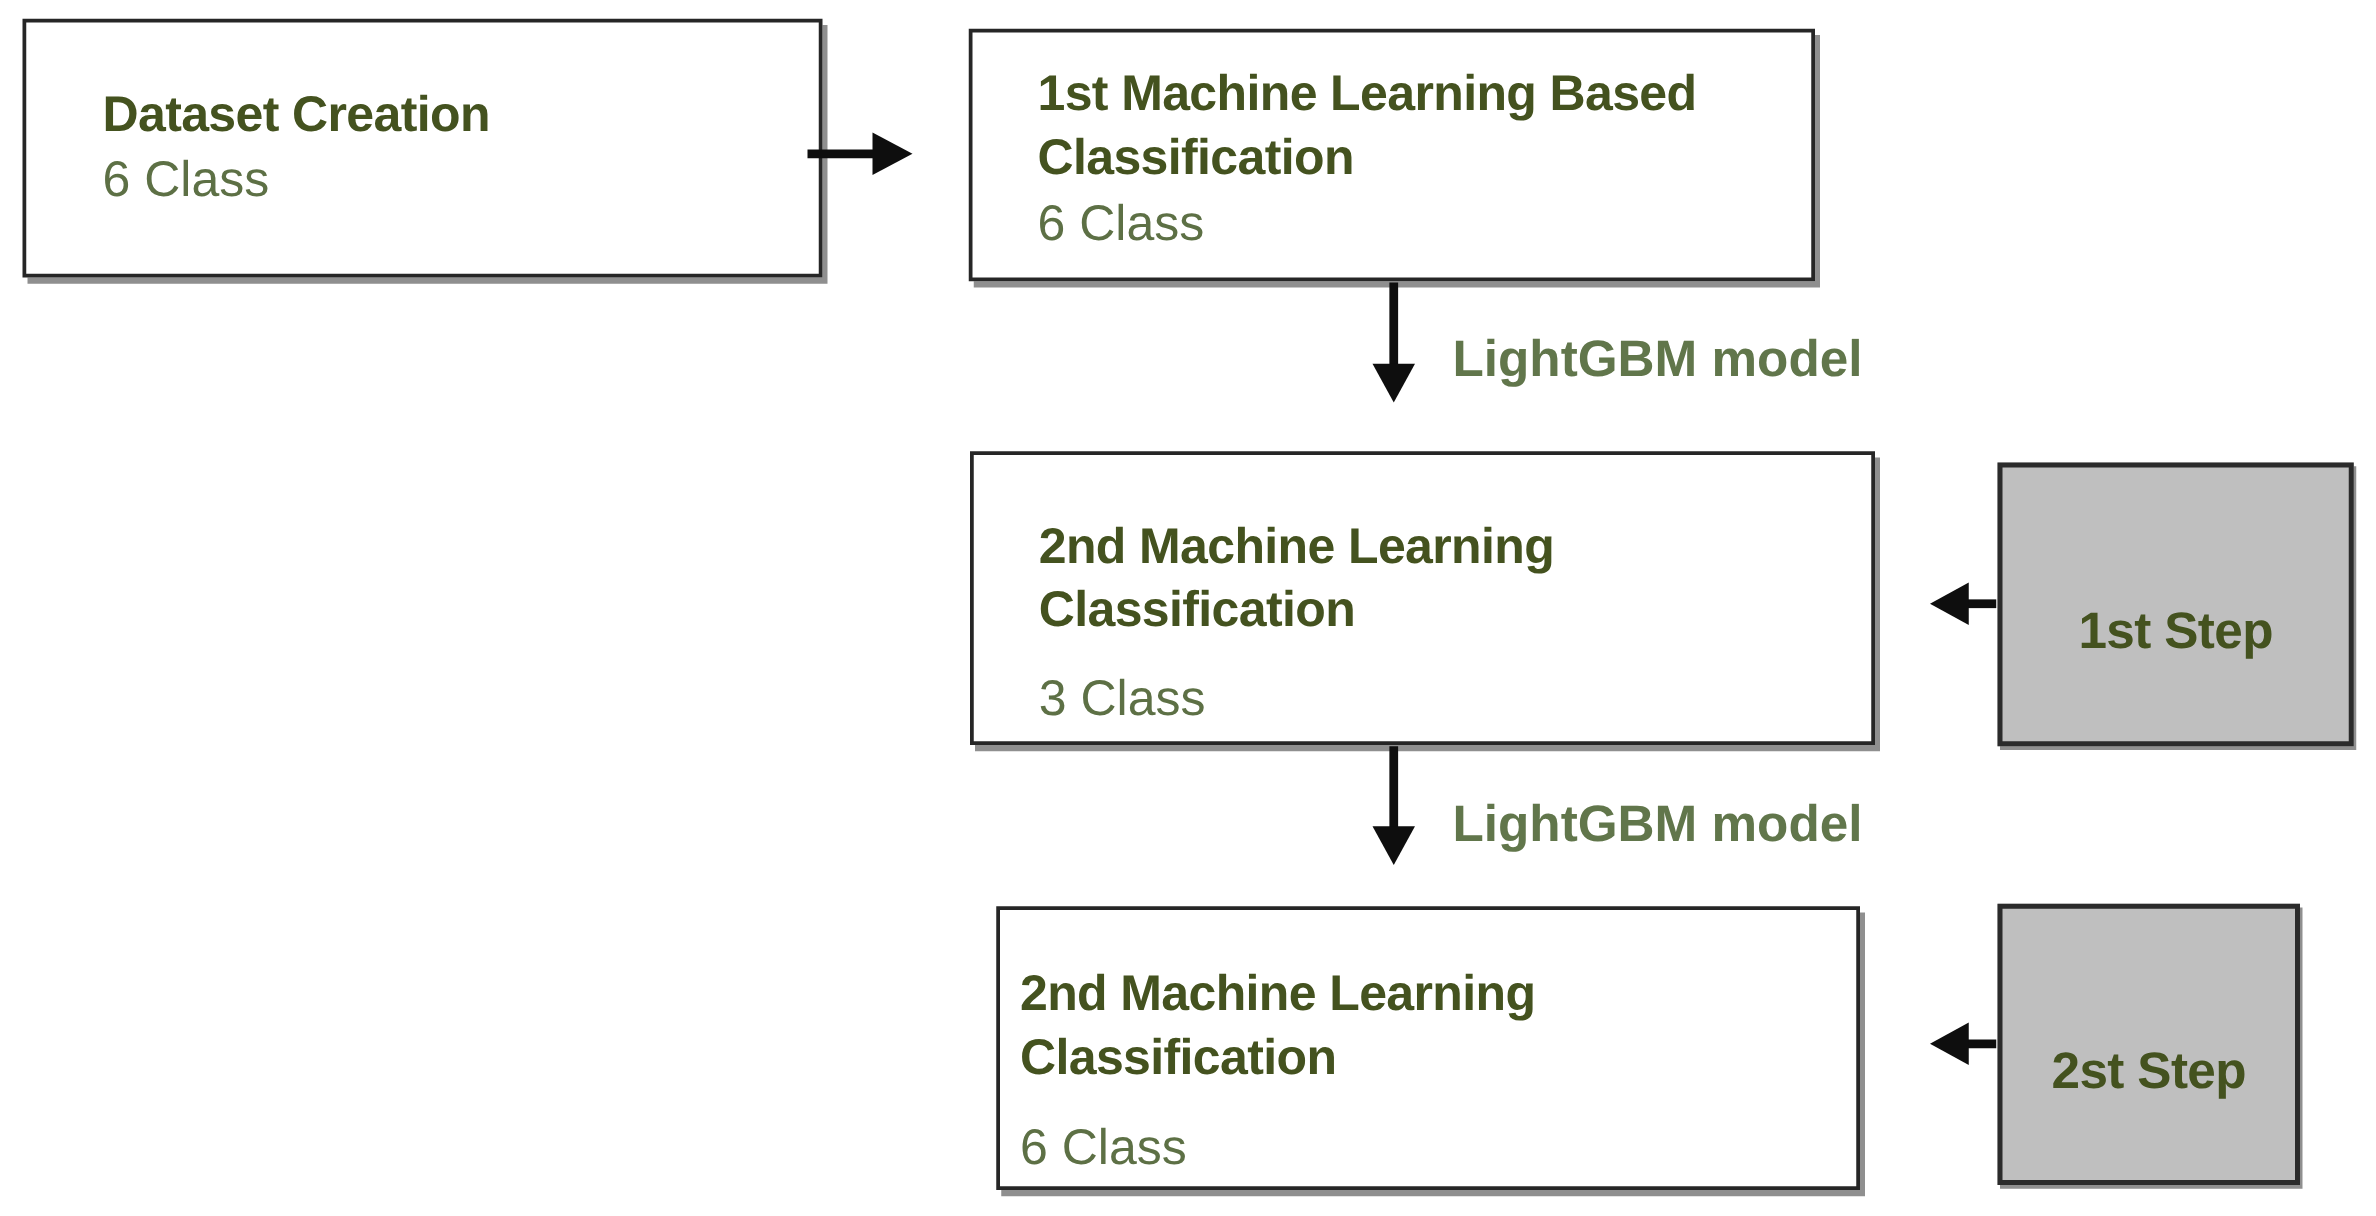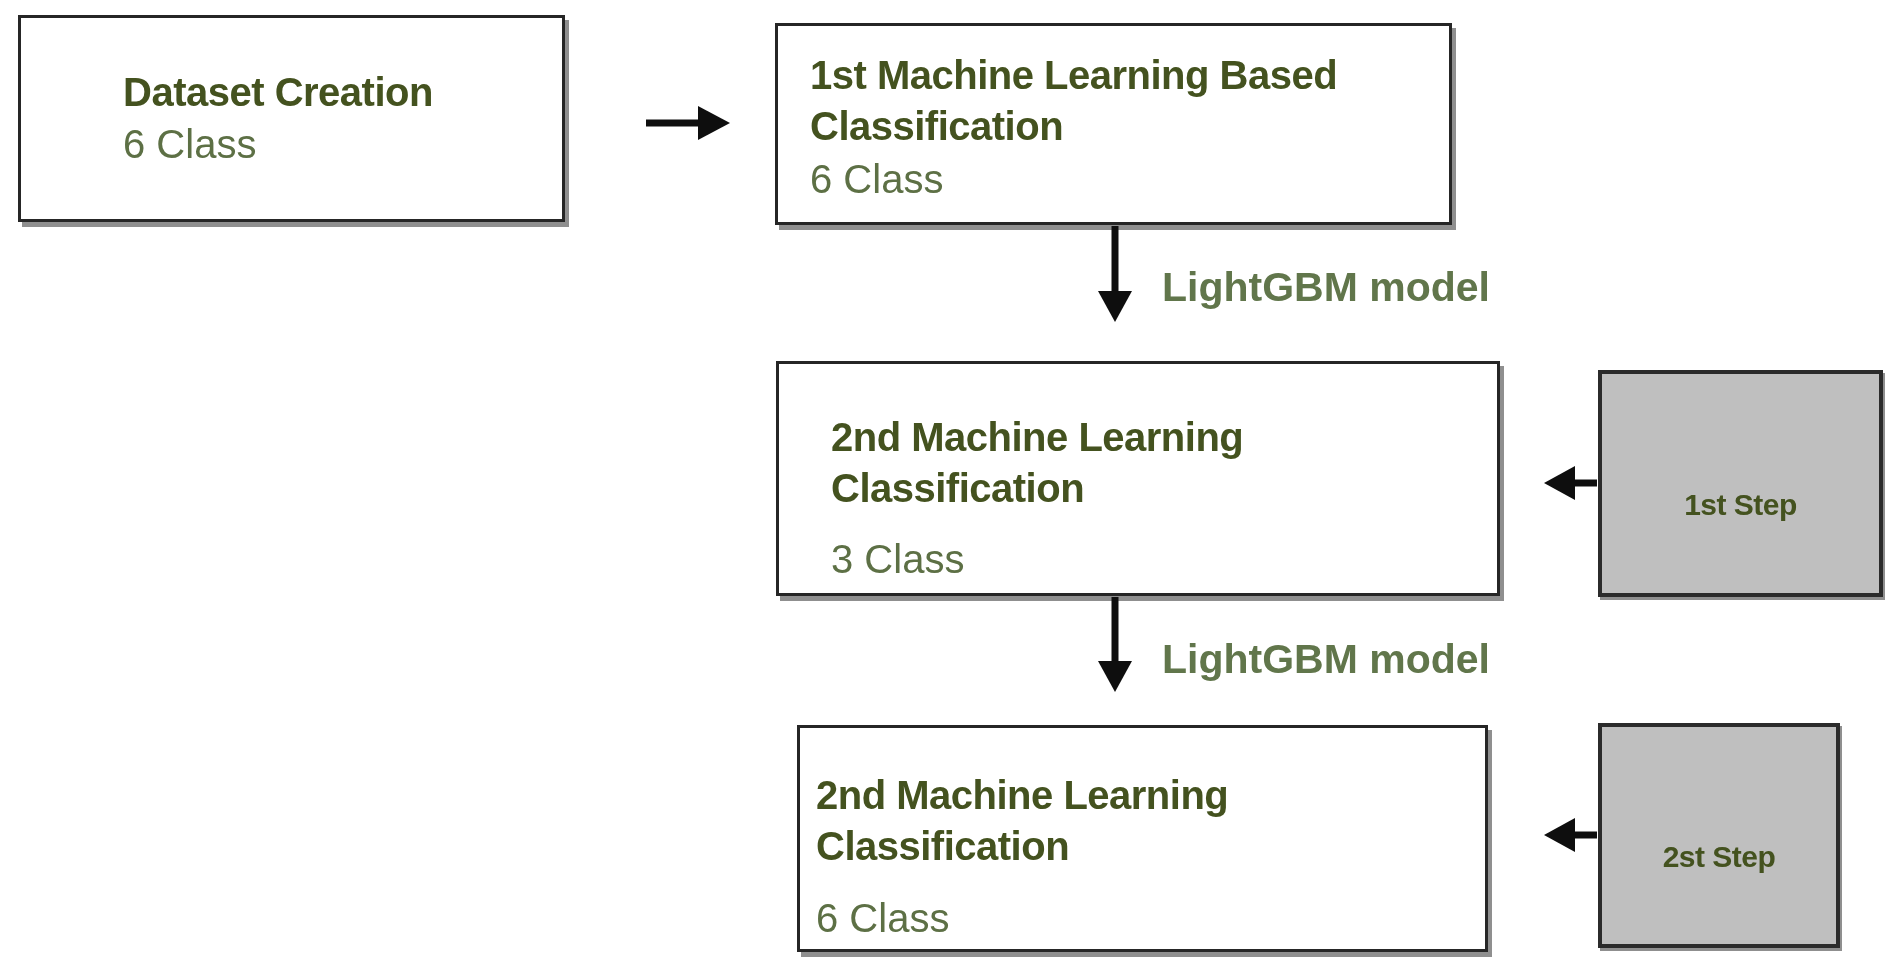--- a/index.html
+++ b/index.html
@@ -39,27 +39,27 @@
     line-height: 1.28;
     letter-spacing: -0.5px;
   }
   .box .class-label {
     font-weight: 400;
     color: var(--subtitle-green);
     font-size: 40px;
     line-height: 1.28;
   }
   #box-dataset {
-    left: 18px; top: 15px; width: 547px; height: 207px;
+    left: 18px; top: 15px; width: 640px; height: 207px;
     justify-content: center;
-    padding-left: 102px;
+    padding-left: 61px;
   }
   #box-first-ml {
     left: 775px; top: 23px; width: 677px; height: 202px;
-    padding: 24px 8px 0 32px;
+    padding: 24px 8px 0 52px;
   }
   #box-first-ml .class-label { margin-top: 2px; }
   #box-second-ml {
     left: 776px; top: 361px; width: 724px; height: 235px;
     padding: 48px 8px 8px 52px;
   }
   #box-second-ml .class-label { margin-top: auto; }
   #box-third-ml {
     left: 797px; top: 725px; width: 691px; height: 227px;
     padding: 42px 8px 5px 16px;
@@ -69,21 +69,21 @@
     position: absolute;
     background: var(--gray-fill);
     border: 4px solid #2b2b2b;
     box-shadow: 2px 3px 0 var(--box-shadow-color);
     display: flex;
     align-items: center;
     justify-content: center;
   }
   .step-box .step-label {
     font-weight: 700;
-    font-size: 30px;
+    font-size: 41px;
     letter-spacing: -0.5px;
     color: var(--title-green);
     margin-top: 42px;
   }
   #box-step1 { left: 1598px; top: 370px; width: 285px; height: 227px; }
   #box-step2 { left: 1598px; top: 723px; width: 242px; height: 225px; }
   .arrows-layer {
     position: absolute;
     left: 0; top: 0;
     width: 1901px; height: 973px;

